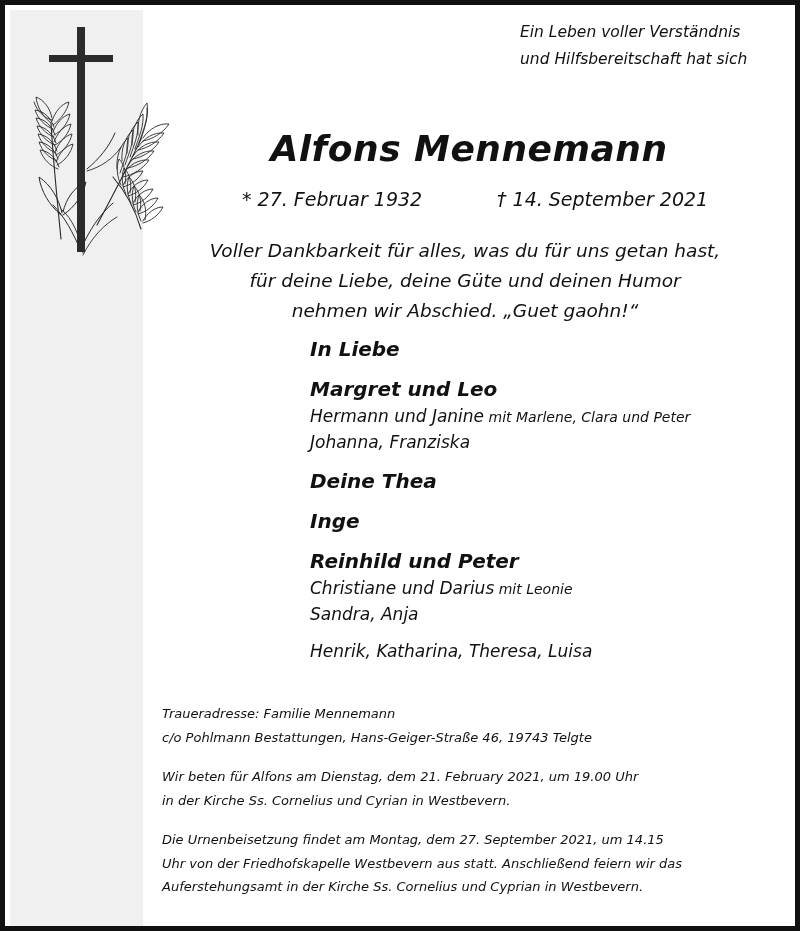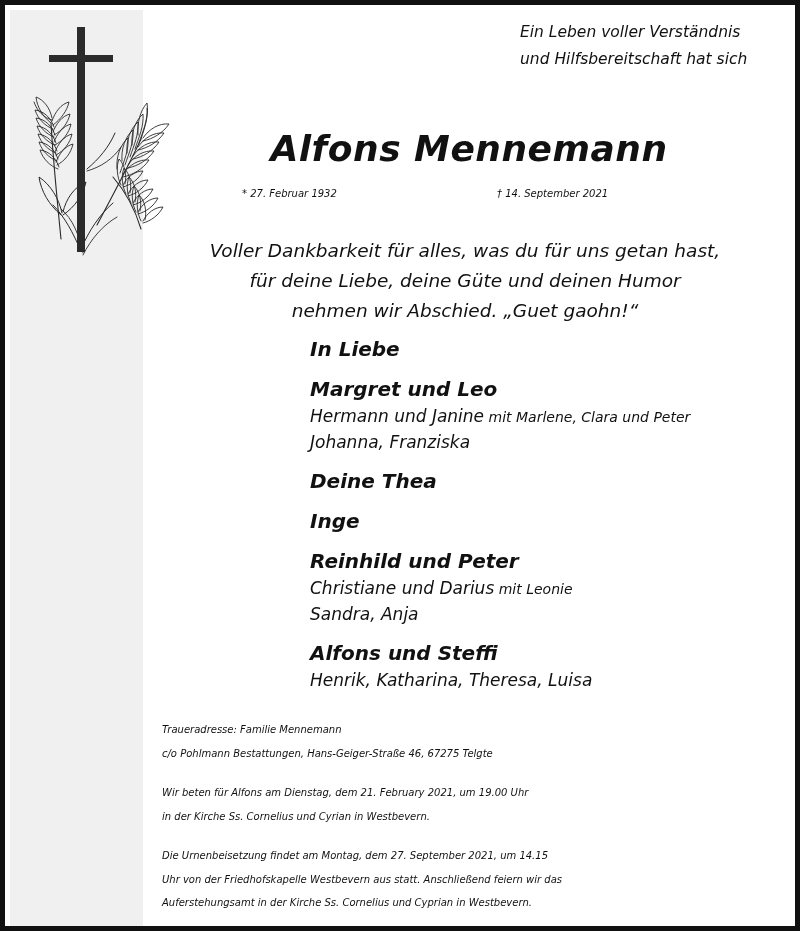--- a/index.html
+++ b/index.html
@@ -70,21 +70,21 @@
     font-style: italic;
     font-weight: bold;
     letter-spacing: 0.5px;
   }
 
   .dates {
     position: absolute;
     left: 232px;
     top: 178px;
     width: 470px;
-    font-size: 10px;
+    font-size: 19px;
     font-style: italic;
   }
   .dates .born { display: inline-block; width: 255px; }
   .dates .died { display: inline-block; }
 
   .tribute {
     position: absolute;
     left: 138px;
     right: 8px;
     top: 226px;
@@ -121,23 +121,23 @@
 
   .fam-suffix {
     font-size: 14px;
     font-style: italic;
   }
 
   
   .footer {
     position: absolute;
     left: 152px;
-    top: 708px;
+    top: 692px;
     width: 600px;
-    font-size: 10px;
+    font-size: 13px;
     font-style: italic;
     line-height: 23.5px;
   }
 
   .foot-para { margin-bottom: 16px; }
   .foot-para:last-child { margin-bottom: 8px; font-style: italic; }
 </style>
 </head>
 <body>
 
@@ -249,31 +249,30 @@
         <div class="fam-primary">Inge</div>
       </div>
 
       <div class="fam-group">
         <div class="fam-primary">Reinhild und Peter</div>
         <div class="fam-secondary"><span>Christiane und Darius</span><span class="fam-suffix"> mit Leonie</span></div>
         <div class="fam-secondary"><span>Sandra, Anja</span><span class="fam-suffix"></span></div>
       </div>
 
       <div class="fam-group">
-        <div class="fam-primary">Alfons und Steffi</div>
         <div class="fam-secondary"><span>Henrik, Katharina, Theresa, Luisa</span><span class="fam-suffix"></span></div>
       </div>
 
     </div>
 
     <div class="footer">
 
       <div class="foot-para">
         <div>Traueradresse: Familie Mennemann</div>
-        <div>c/o Pohlmann Bestattungen, Hans-Geiger-Straße 46, 67275 Telgte</div>
+        <div>c/o Pohlmann Bestattungen, Hans-Geiger-Straße 46, 19743 Telgte</div>
       </div>
 
       <div class="foot-para">
         <div>Wir beten für Alfons am Dienstag, dem 21. February 2021, um 19.00 Uhr</div>
         <div>in der Kirche Ss. Cornelius und Cyrian in Westbevern.</div>
       </div>
 
       <div class="foot-para">
         <div>Die Urnenbeisetzung findet am Montag, dem 27. September 2021, um 14.15</div>
         <div>Uhr von der Friedhofskapelle Westbevern aus statt. Anschließend feiern wir das</div>

